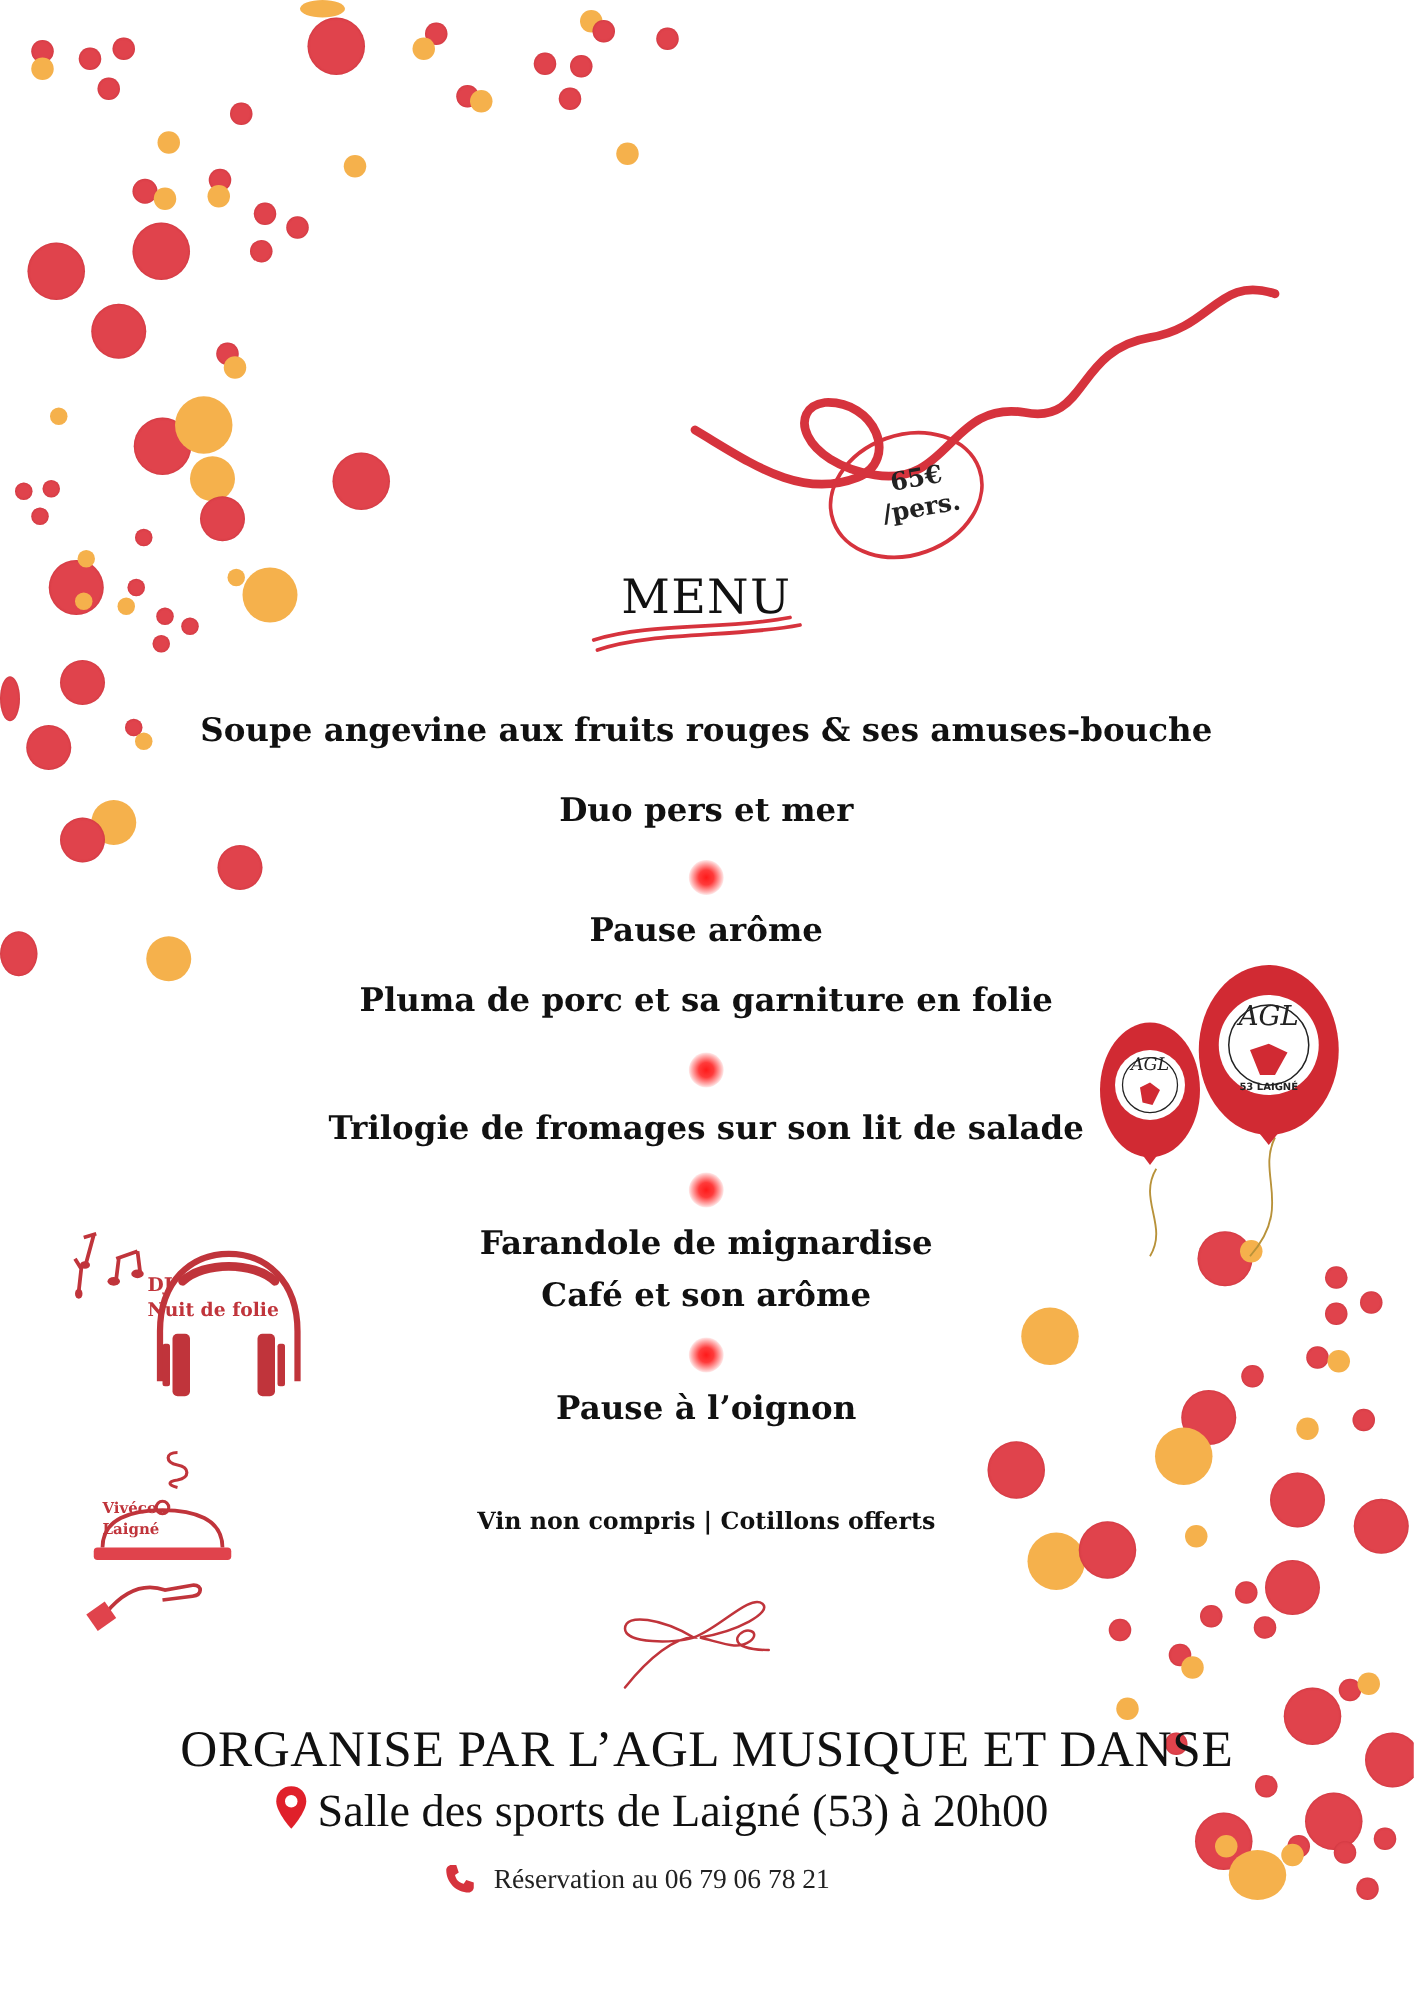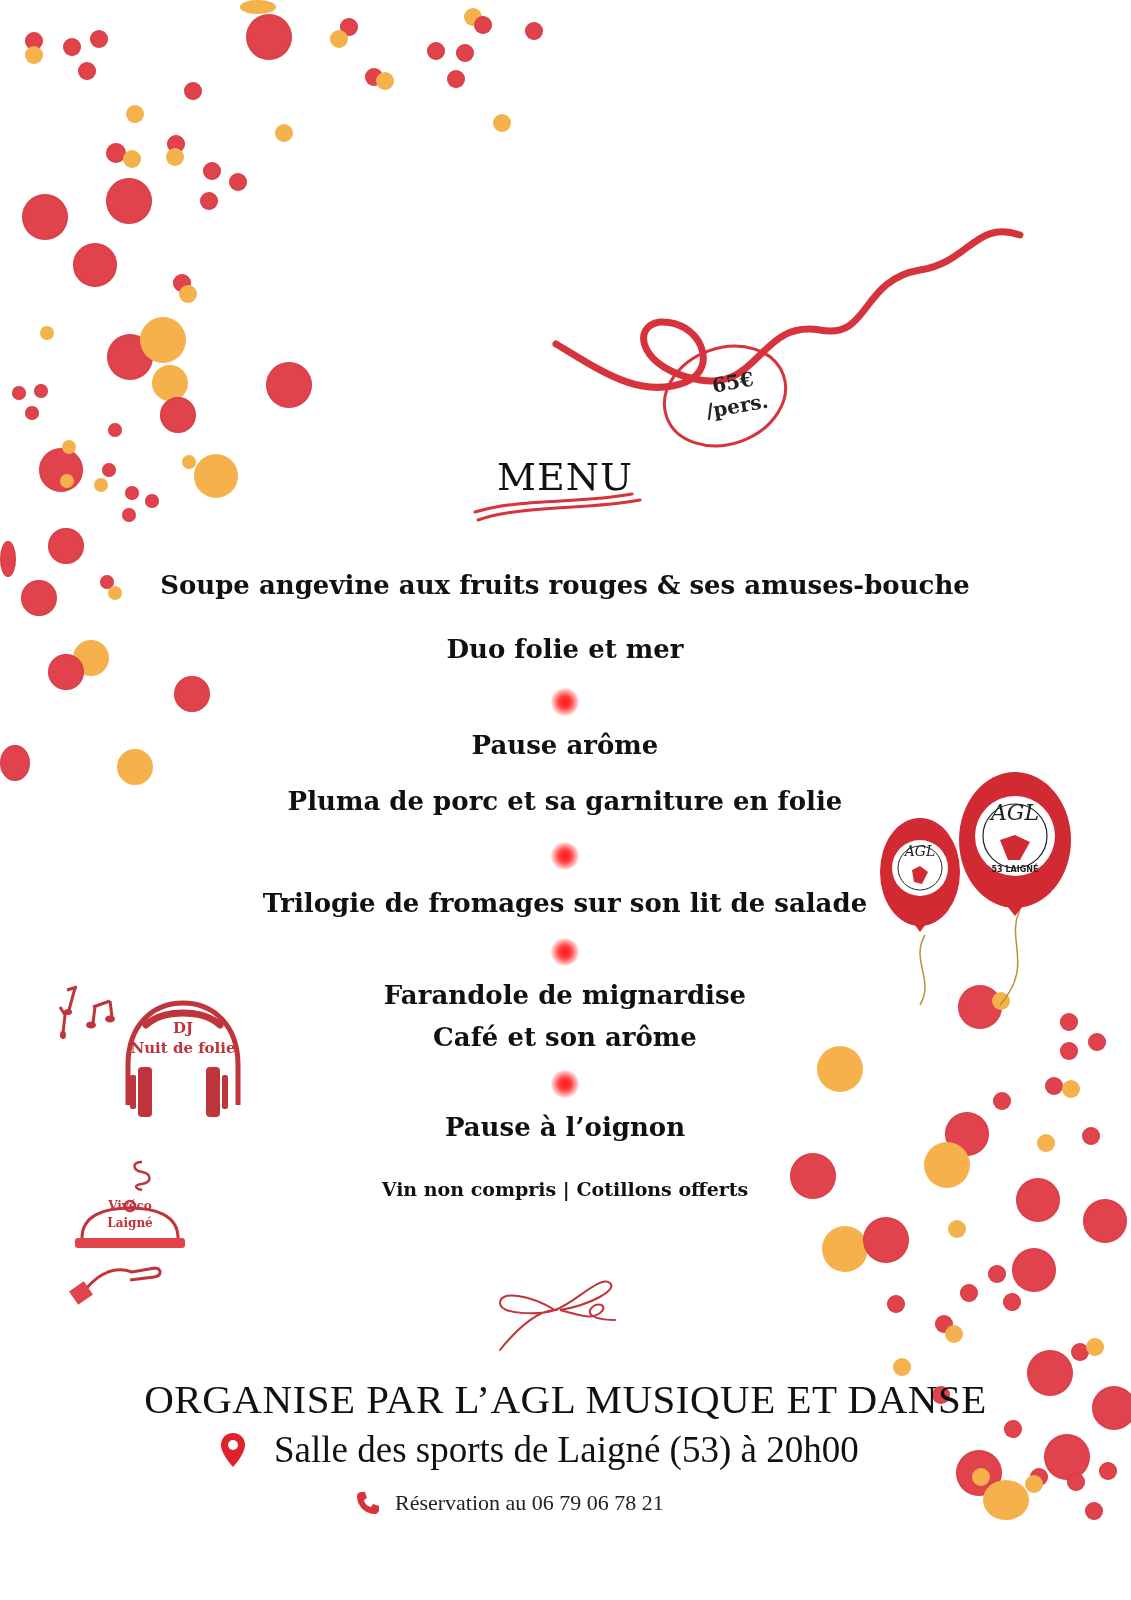--- a/index.html
+++ b/index.html
@@ -45,29 +45,29 @@
       background: radial-gradient(circle, #ff1a1a 0%, #ff3b3b 30%, rgba(255,80,80,0.4) 60%, rgba(255,255,255,0) 75%);
     }
     .note { position: absolute; left: 0; width: 100%; font-size: 19px; font-weight: bold; }
     .footer-org {
       position: absolute; left: 0; width: 1131px; top: 1375px; text-align: center;
       font-family: "Liberation Serif", serif; font-size: 41px; color: #111; letter-spacing: 0.5px;
     }
     .footer-venue {
       position: absolute; left: 220px; top: 1428px; width: 700px;
       font-family: "Liberation Serif", serif; font-size: 37px; color: #111;
-      display: flex; align-items: center; gap: 28px;
+      display: flex; gap: 8px;
     }
     .footer-phone {
       position: absolute; left: 355px; top: 1490px;
       font-family: "Liberation Serif", serif; font-size: 22px; color: #222;
       display: flex; align-items: center; gap: 14px;
     }
     .badge-text {
-      position: absolute; text-align: center;
+      position: absolute; 
       font-family: "DejaVu Serif", serif; font-weight: bold; color: #c0343b;
     }
     svg { position: absolute; overflow: visible; }
   </style>
 </head>
 <body>
 
 <div class="layer">
 
   <div class="dot r" style="left:246px;top:14px;width:46px;height:46px"></div>
@@ -191,32 +191,32 @@
 
 <div class="price">
   <div>65€</div>
   <div>/pers.</div>
 </div>
 
 <div class="menu-heading">MENU</div>
 
 <div class="menu-list">
   <div class="item" style="top:0px">Soupe angevine aux fruits rouges &amp; ses amuses-bouche</div>
-  <div class="item" style="top:64px">Duo folie et mer</div>
+  <div class="item" style="top:64px">Duo pers et mer</div>
   <div class="sep" style="left:421px;top:118px"></div>
   <div class="item" style="top:160px">Pause arôme</div>
   <div class="item" style="top:216px">Pluma de porc et sa garniture en folie</div>
   <div class="sep" style="left:421px;top:272px"></div>
   <div class="item" style="top:318px">Trilogie de fromages sur son lit de salade</div>
   <div class="sep" style="left:421px;top:368px"></div>
   <div class="item" style="top:410px">Farandole de mignardise</div>
   <div class="item" style="top:452px">Café et son arôme</div>
   <div class="sep" style="left:421px;top:500px"></div>
   <div class="item" style="top:542px">Pause à l’oignon</div>
-  <div class="note" style="top:608px">Vin non compris | Cotillons offerts</div>
+  <div class="note" style="top:636px">Vin non compris | Cotillons offerts</div>
 </div>
 
 <svg style="left:490px;top:1275px" width="140" height="80" viewBox="0 0 140 80">
   <path d="M10 75 C30 50 50 35 65 35 C40 20 10 15 10 28 C10 40 50 40 65 35 C85 28 110 0 120 8 C128 15 100 30 70 35 C90 40 100 45 110 38 C120 30 105 25 100 35 C98 42 110 45 125 45" fill="none" stroke="#c0343b" stroke-width="2" stroke-linecap="round"></path>
 </svg>
 
 <svg style="left:55px;top:985px" width="70" height="60" viewBox="0 0 70 60">
   <path d="M12 5 L22 2 M20 3 L14 25" stroke="#c0343b" stroke-width="3" fill="none"></path>
   <ellipse cx="13" cy="27" rx="4" ry="3" fill="#c0343b"></ellipse>
   <path d="M5 22 L10 30 L8 48" stroke="#c0343b" stroke-width="3" fill="none"></path>

